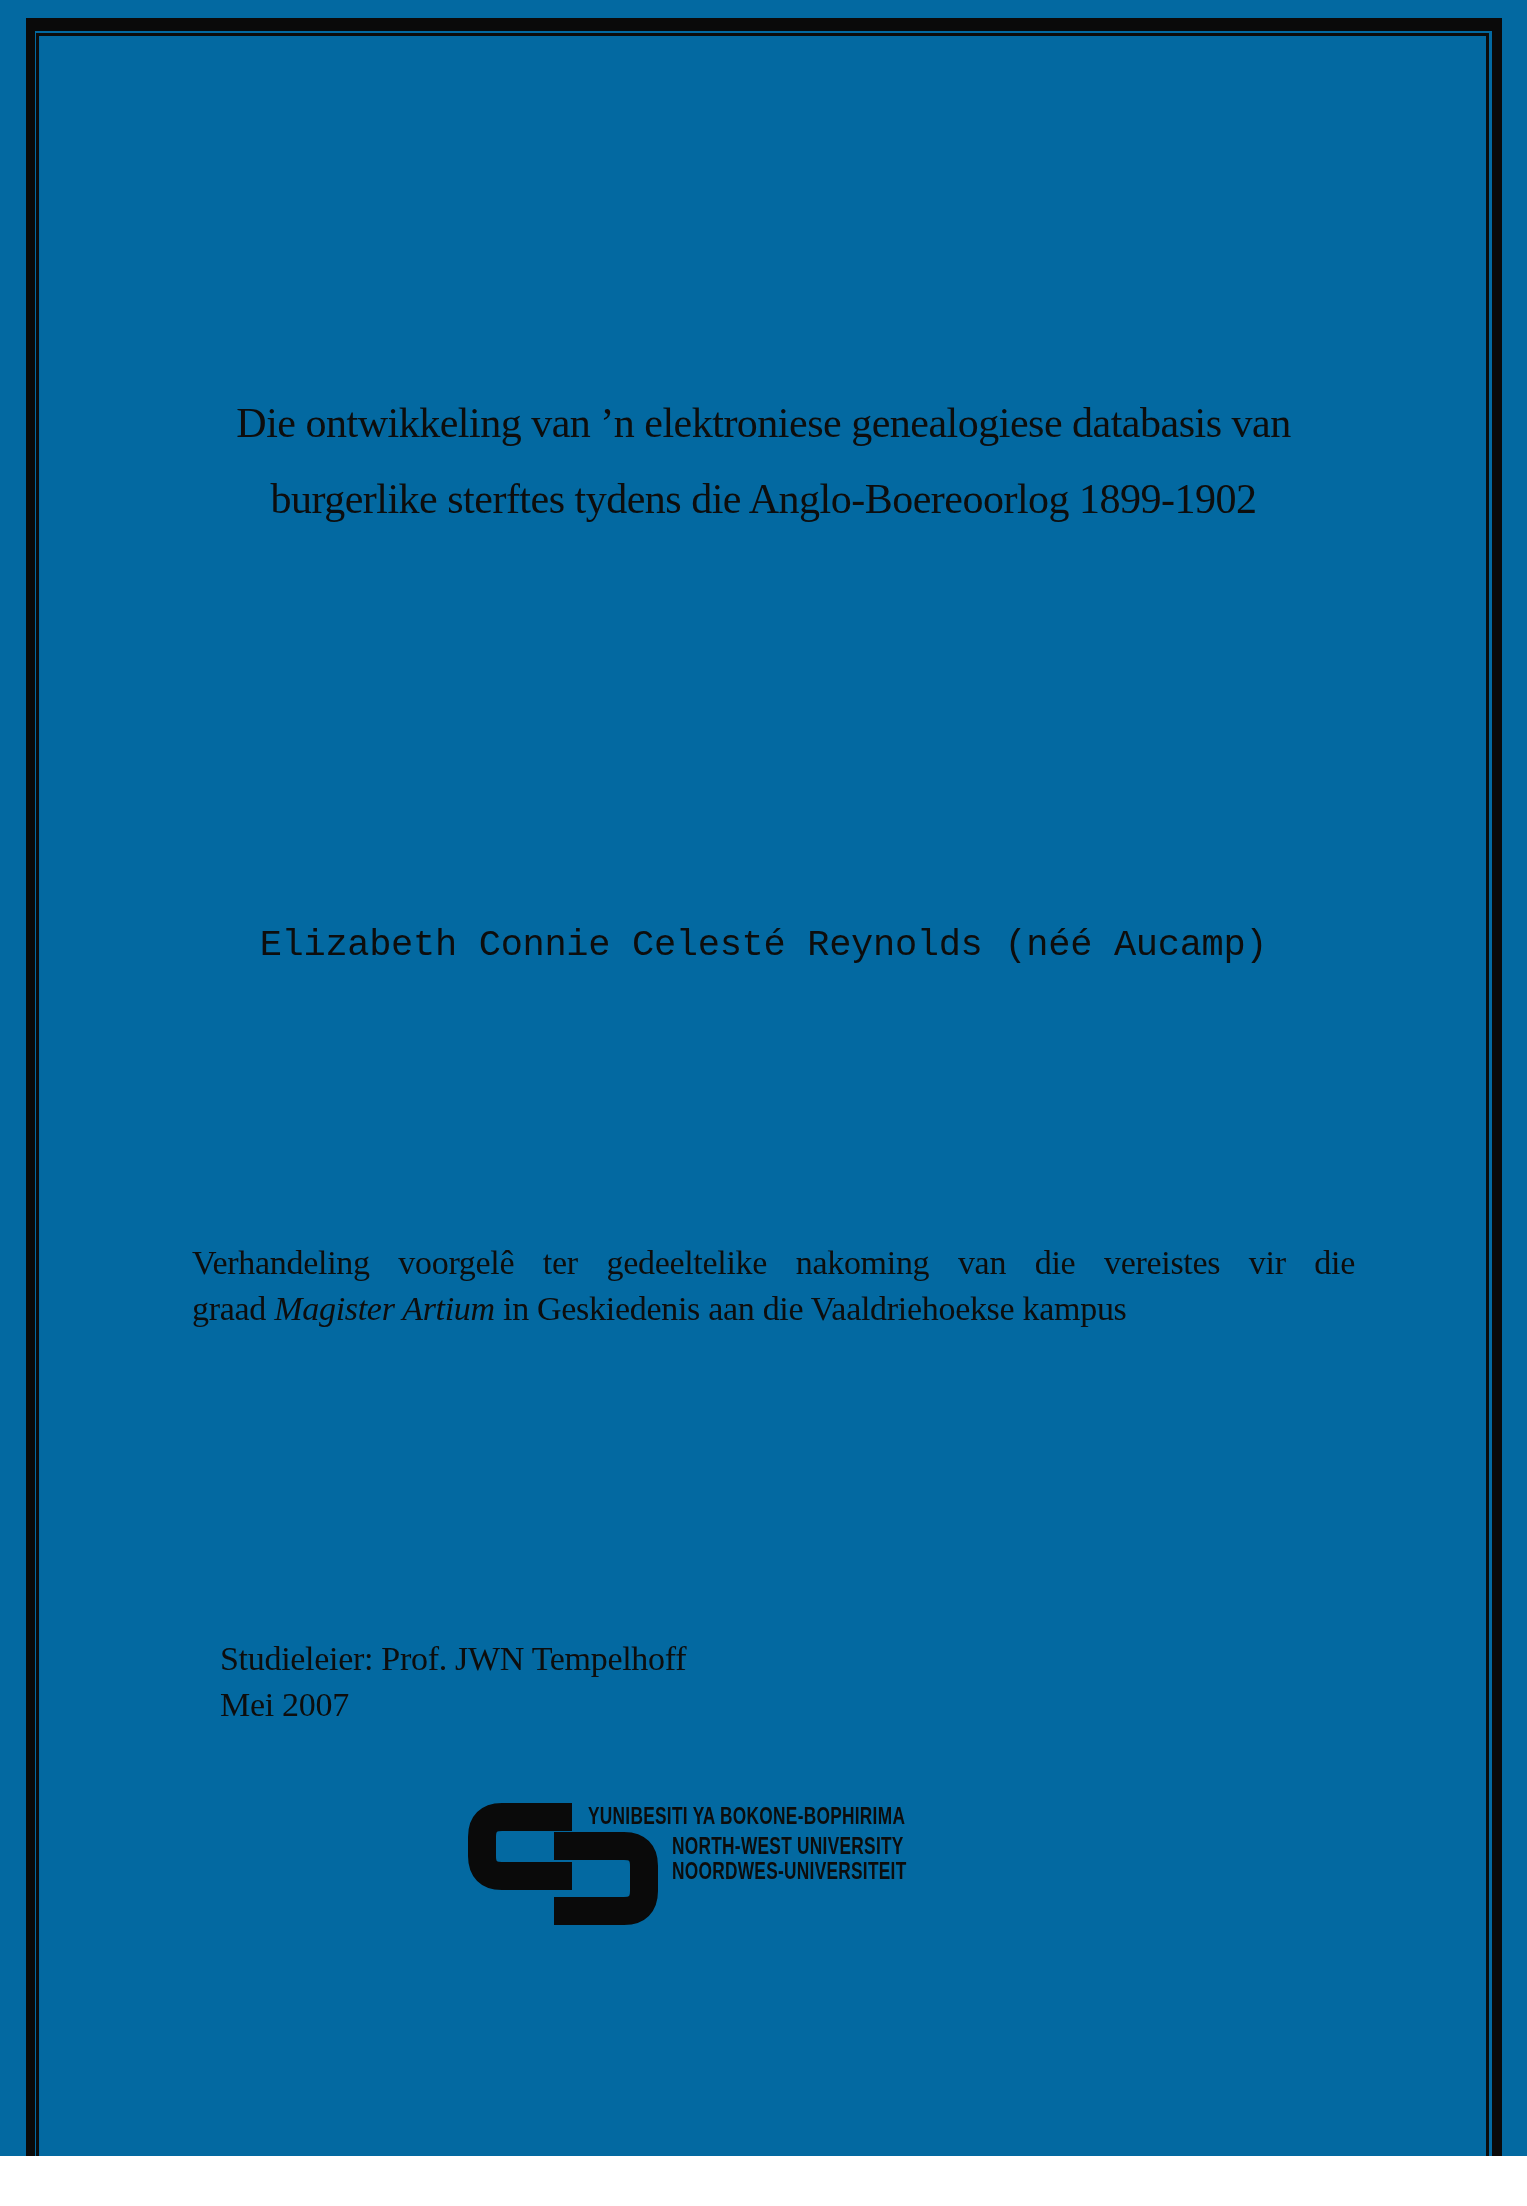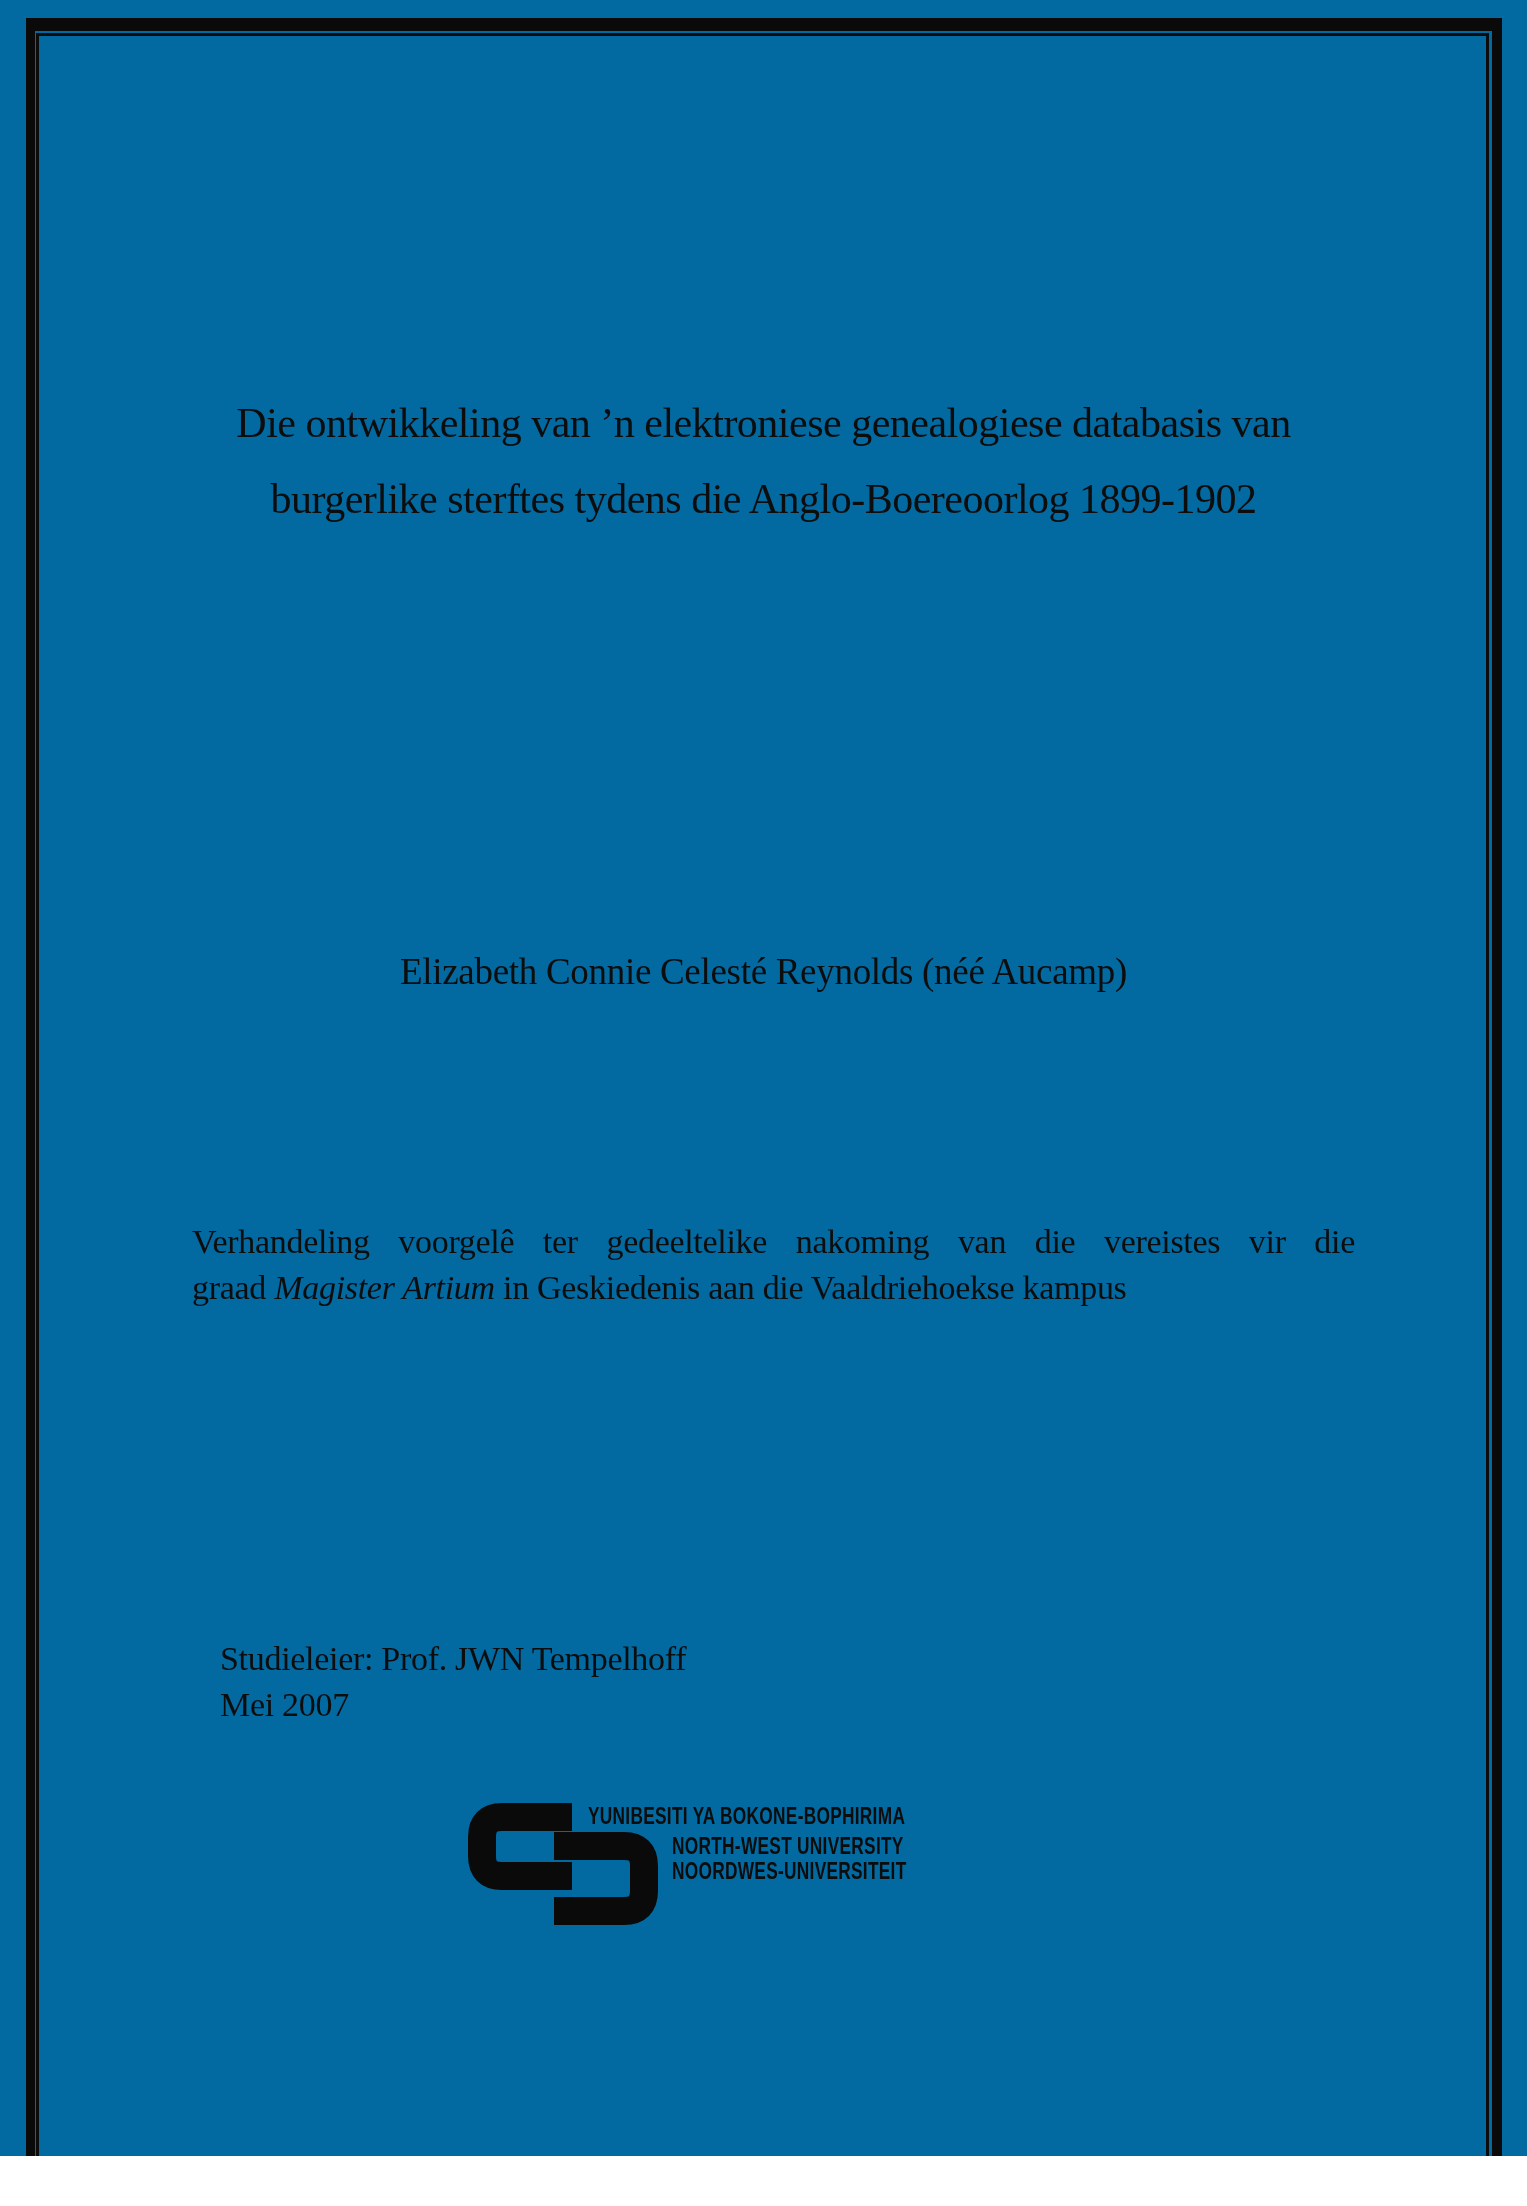--- a/index.html
+++ b/index.html
@@ -45,37 +45,39 @@
   }
   .byline {
     position: absolute;
     left: 0; right: 0; top: 800px;
     text-align: center;
     font-size: 33px;
     line-height: 40px;
   }
   .author {
     position: absolute;
-    left: 0; right: 0; top: 948px;
+    left: 0; right: 0; top: 921px;
     text-align: center;
     font-size: 37px;
     line-height: 48px;
     letter-spacing: -0.3px;
+    font-family: Liberation Mono, monospace;
   }
   .statement {
     position: absolute;
     left: 192px; top: 1219px;
     width: 1163px;
     font-size: 34px;
     line-height: 46px;
     letter-spacing: -0.3px;
   }
   .statement .justified {
     text-align: justify;
     text-align-last: justify;
+    margin-top: 21px;
   }
   .statement .italic {
     font-style: italic;
   }
   .supervisor-block {
     position: absolute;
     left: 192px; top: 1636px;
     font-size: 34px;
     line-height: 46px;
     letter-spacing: -0.3px;

